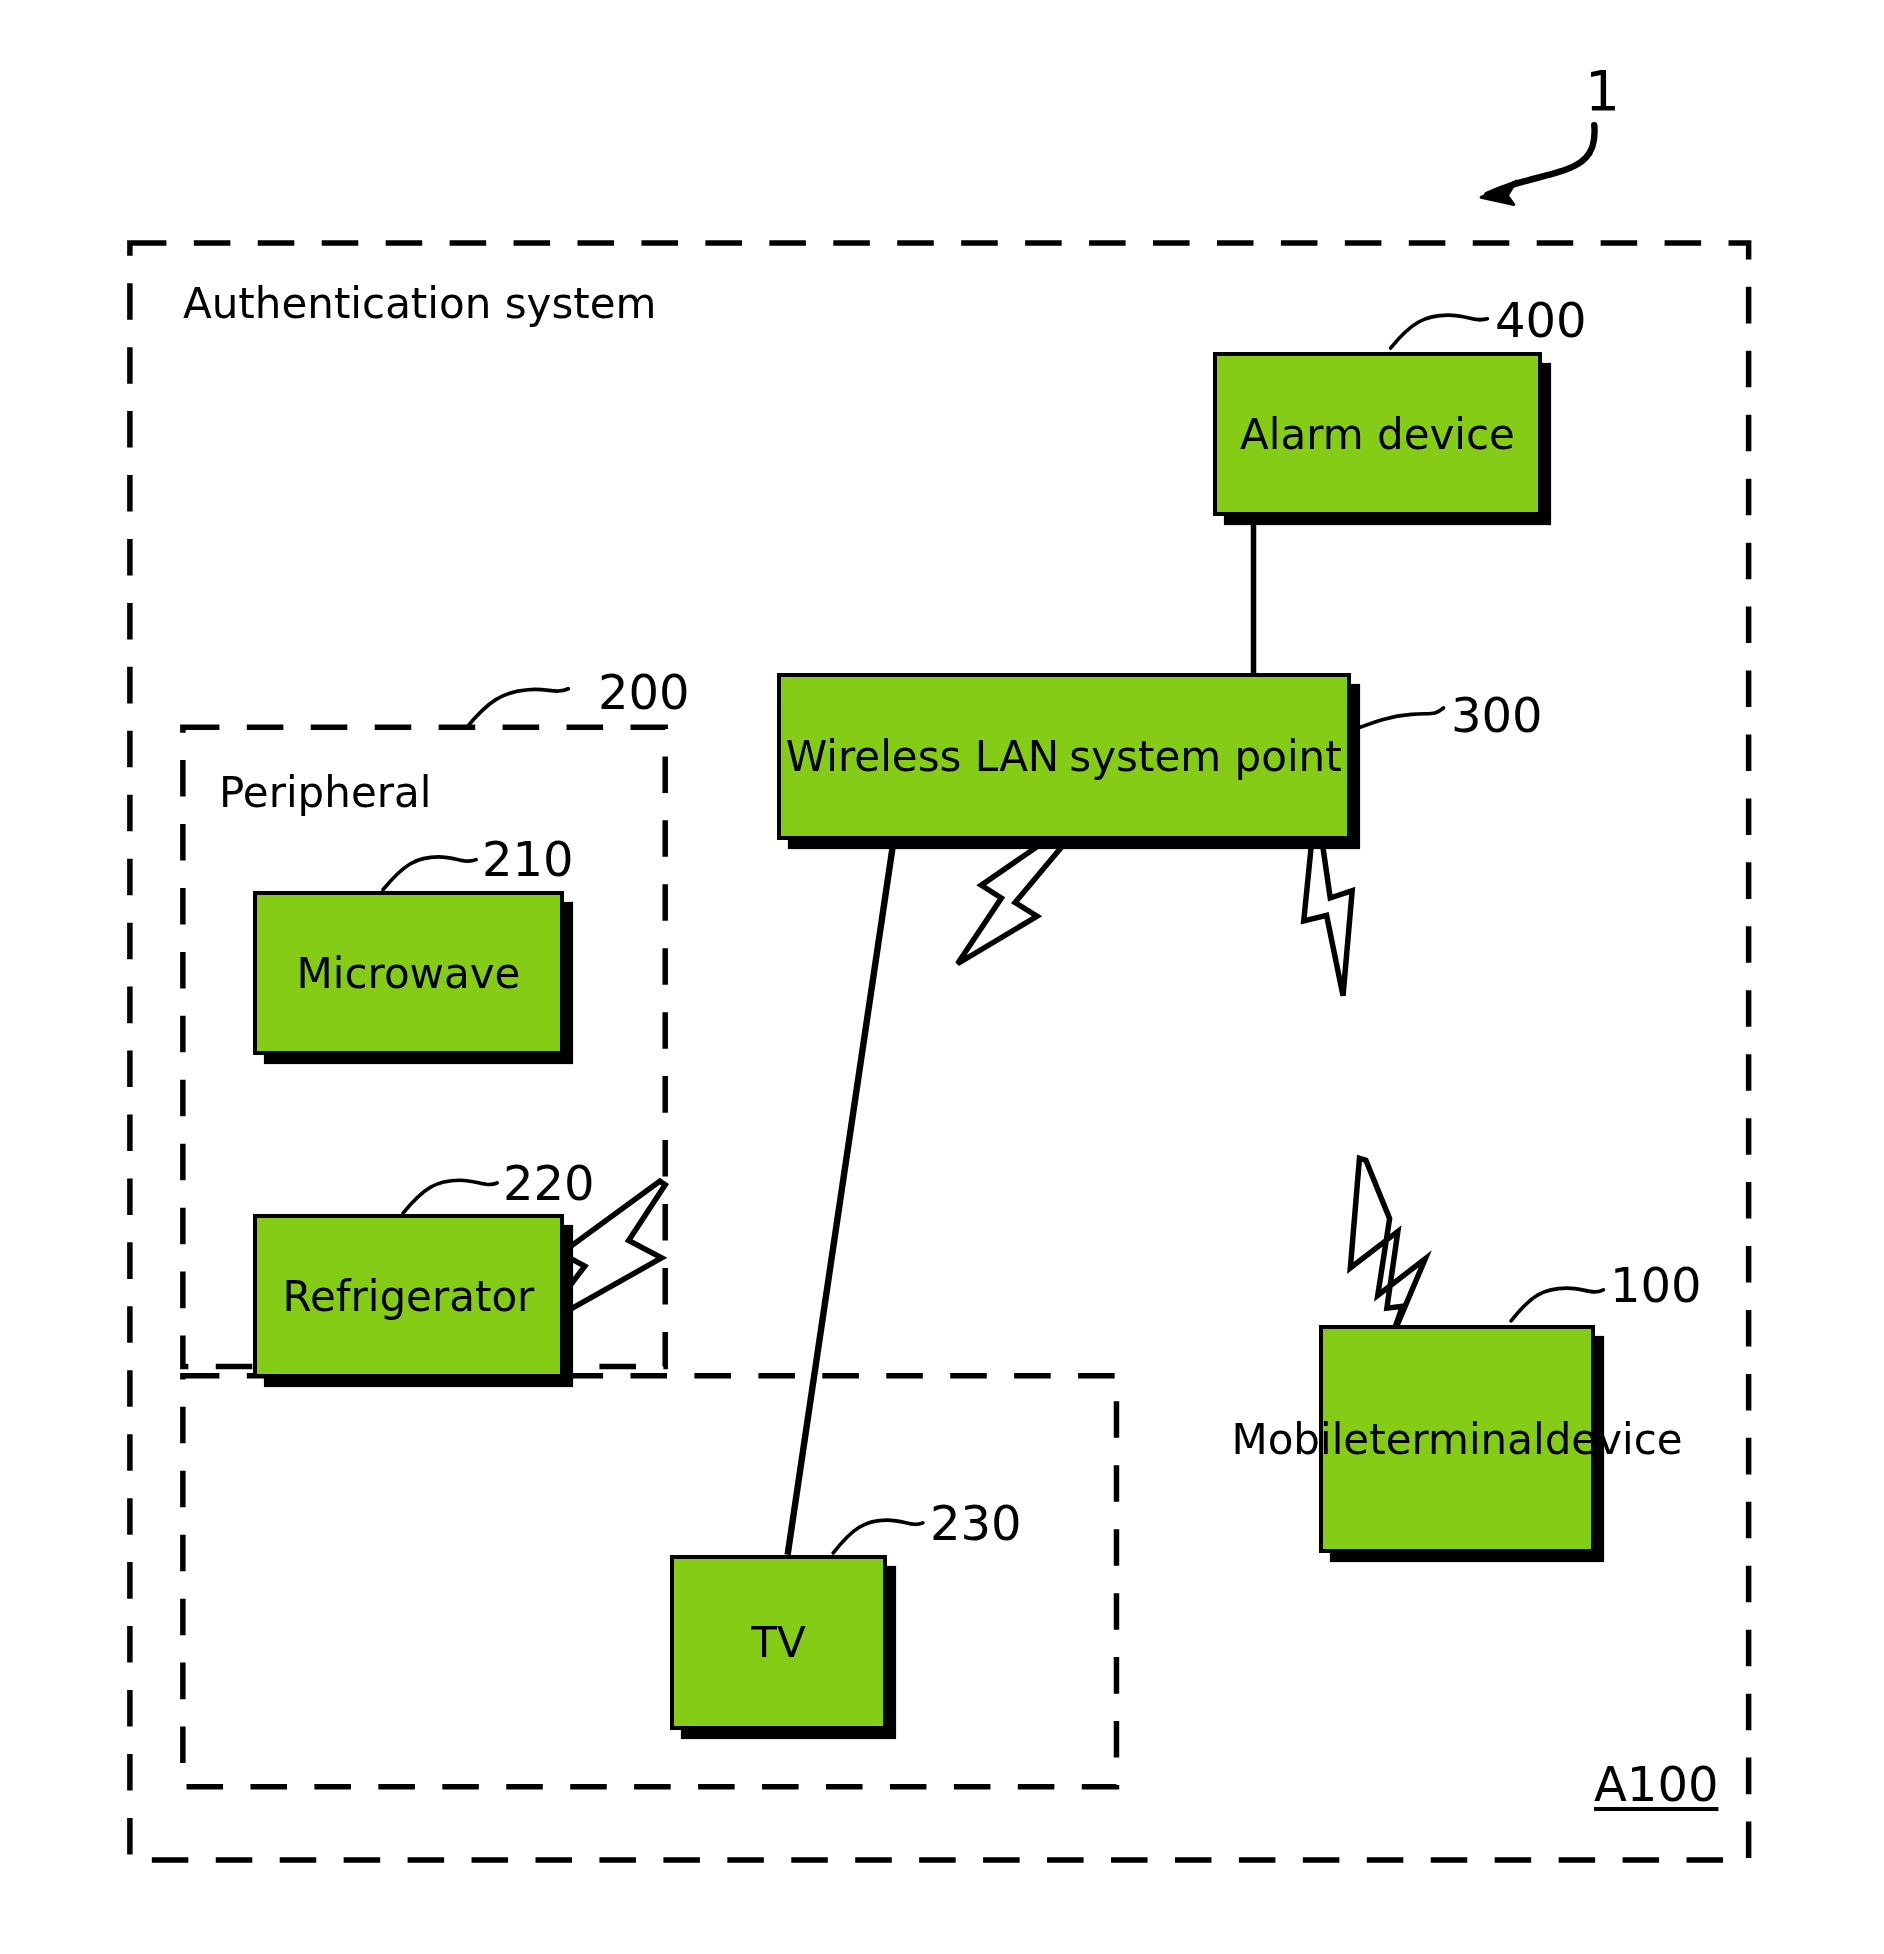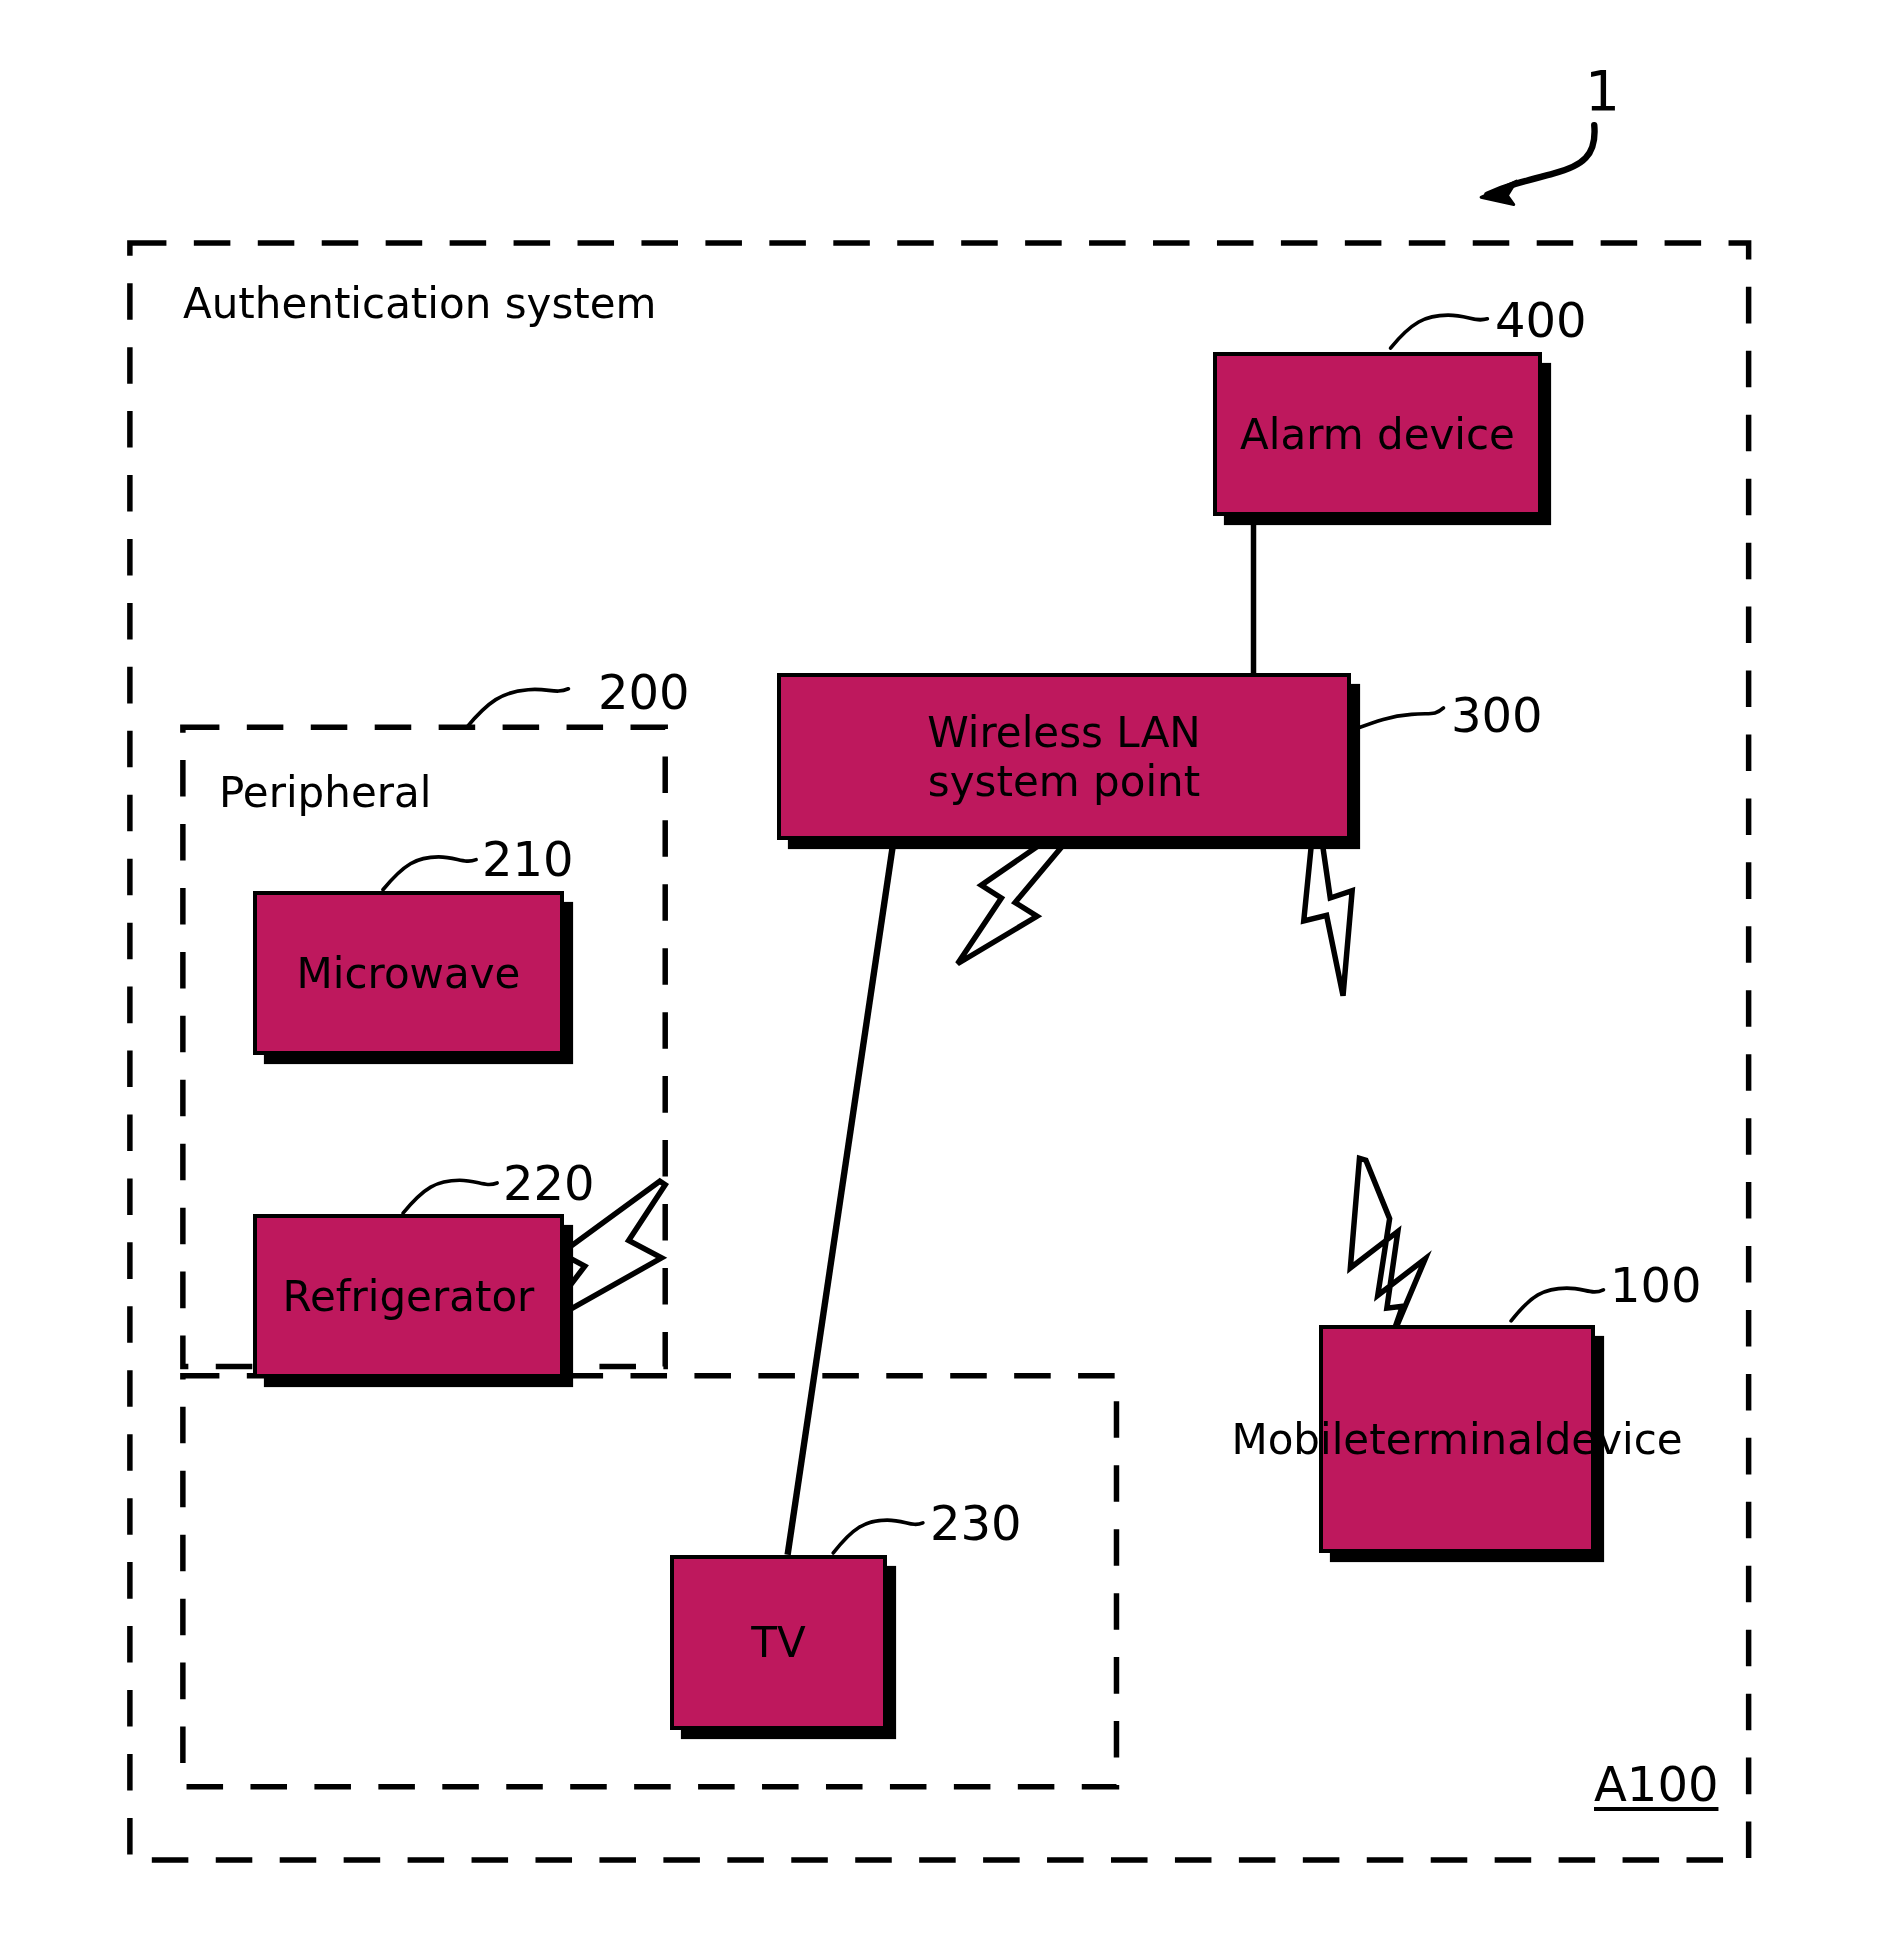--- a/index.html
+++ b/index.html
@@ -39,21 +39,21 @@
   .group-label {
     font-size: 42px;
   }
   .box-label {
     font-size: 42px;
     text-align: center;
     width: 100%;
   }
   .solid-box {
     position: absolute;
-    background: #be185d;
+    background: #84cc16;
     border: 4.6px solid #000000;
     box-shadow: 10px 10px 0 -0.9px #000000;
     box-sizing: border-box;
     display: flex;
     align-items: center;
     justify-content: center;
   }
   .underline-ref {
     text-decoration: underline;
     text-underline-offset: 5.5px;
@@ -137,21 +137,21 @@
   <div class="ftext ref-num underline-ref" style="left:1594px; top:1756px;">A100</div>
 
   <div class="ftext group-label" style="left:219px; top:768px;">Peripheral</div>
   <div class="ftext ref-num" style="left:598px; top:664px;">200</div>
 
   <div class="solid-box" style="left:1213px; top:352px; width:329px; height:164px;">
     <span class="box-label">Alarm device</span>
   </div>
   <div class="ftext ref-num" style="left:1495px; top:292px;">400</div>
 
-  <div class="solid-box" style="left:777px; top:673px; width:574px; height:167px; flex-direction:column;">
+  <div class="solid-box" style="left:777px; top:673px; width:574px; height:167px; flex-direction:row;">
     <span class="box-label">Wireless LAN</span>
     <span class="box-label">system point</span>
   </div>
   <div class="ftext ref-num" style="left:1451px; top:687px;">300</div>
 
   <div class="solid-box" style="left:253px; top:891px; width:311px; height:164px;">
     <span class="box-label">Microwave</span>
   </div>
   <div class="ftext ref-num" style="left:482px; top:831px;">210</div>
 

